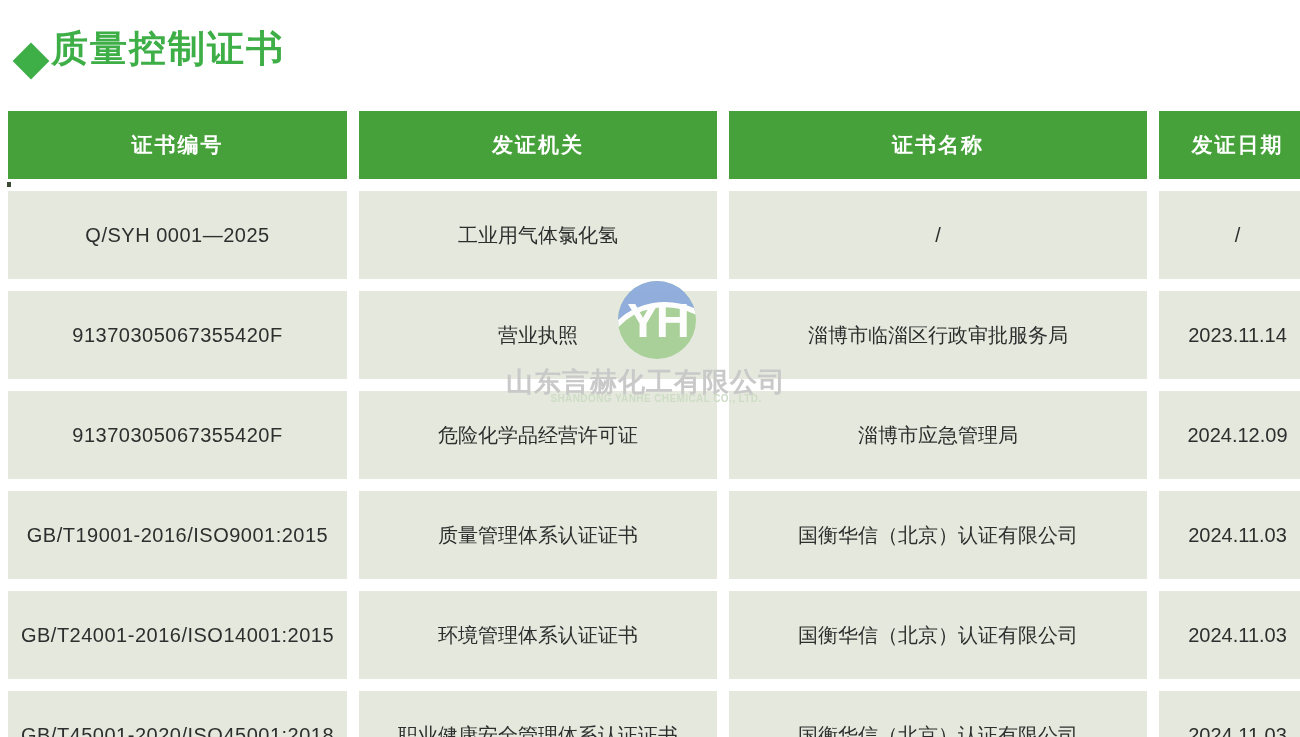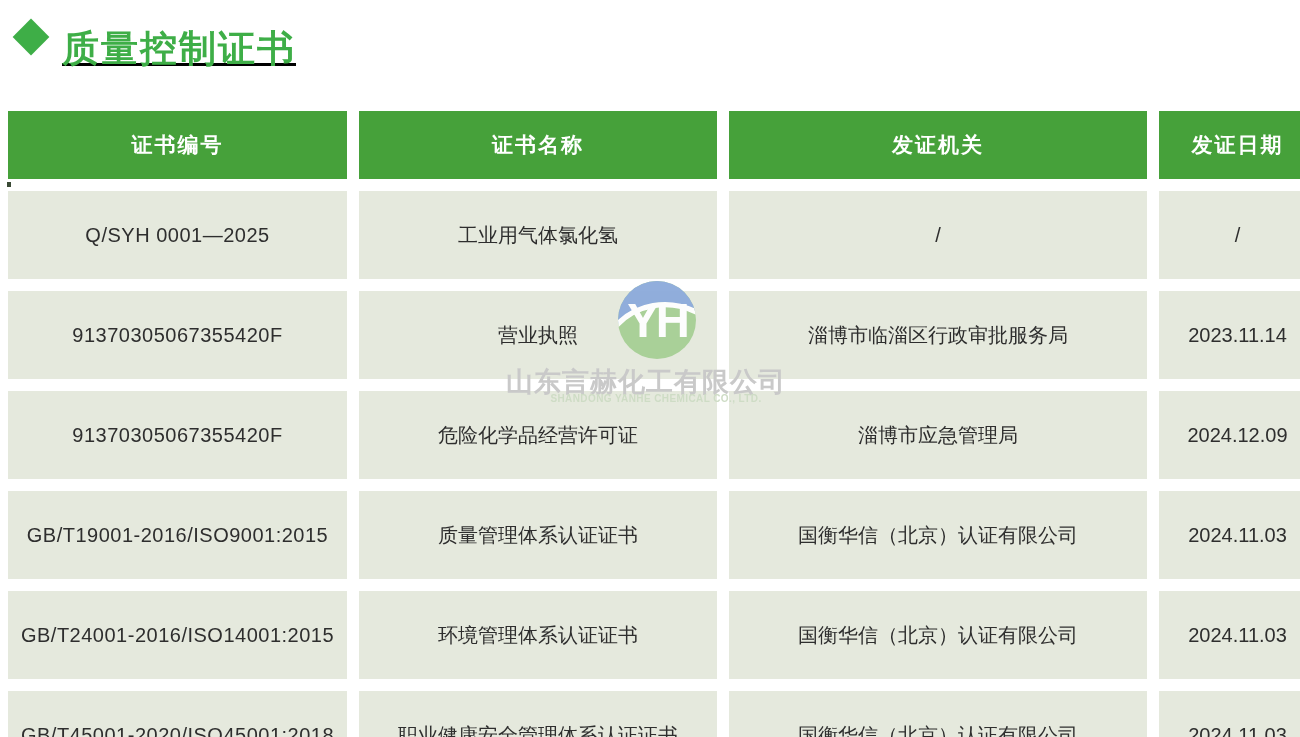--- a/index.html
+++ b/index.html
@@ -10,21 +10,21 @@
     --logo-blue:#8caadb;
     --logo-green:#a6cf95;
     --wm-gray:#c9c9c9;
     --wm-green:#cedcc5;
   }
   *{box-sizing:border-box;margin:0;padding:0;}
   html,body{width:1300px;height:737px;background:#ffffff;overflow:hidden;}
   body{font-family:"Liberation Sans","DejaVu Sans",sans-serif;position:relative;}
 
   
-  .title-bar{position:absolute;left:12px;top:24px;display:flex;align-items:flex-start;gap:18px;text-decoration:underline;}
+  .title-bar{position:absolute;left:12px;top:24px;display:flex;align-items:flex-end;gap:7px;}
   .diamond{width:26px;height:26px;background:var(--title-green);transform:rotate(45deg);margin-left:6px;}
   .page-title{font-size:37px;font-weight:700;color:var(--title-green);letter-spacing:2px;}
 
   
   .cert-table{
     position:absolute;left:8px;top:111px;
     width:1284px;
     display:grid;
     grid-template-columns:339px 358px 418px 157px;
     gap:12px;
@@ -62,22 +62,22 @@
 </head>
 <body>
 
 <div class="title-bar">
   <span class="diamond"></span>
   <span class="page-title">质量控制证书</span>
 </div>
 
 <div class="cert-table">
   <div class="th">证书编号</div>
+  <div class="th">发证机关</div>
   <div class="th">证书名称</div>
-  <div class="th">发证机关</div>
   <div class="th">发证日期</div>
 
   <div class="td num">Q/SYH 0001—2025</div>
   <div class="td">工业用气体氯化氢</div>
   <div class="td">/</div>
   <div class="td">/</div>
 
   <div class="td num">91370305067355420F</div>
   <div class="td">营业执照</div>
   <div class="td">淄博市临淄区行政审批服务局</div>

